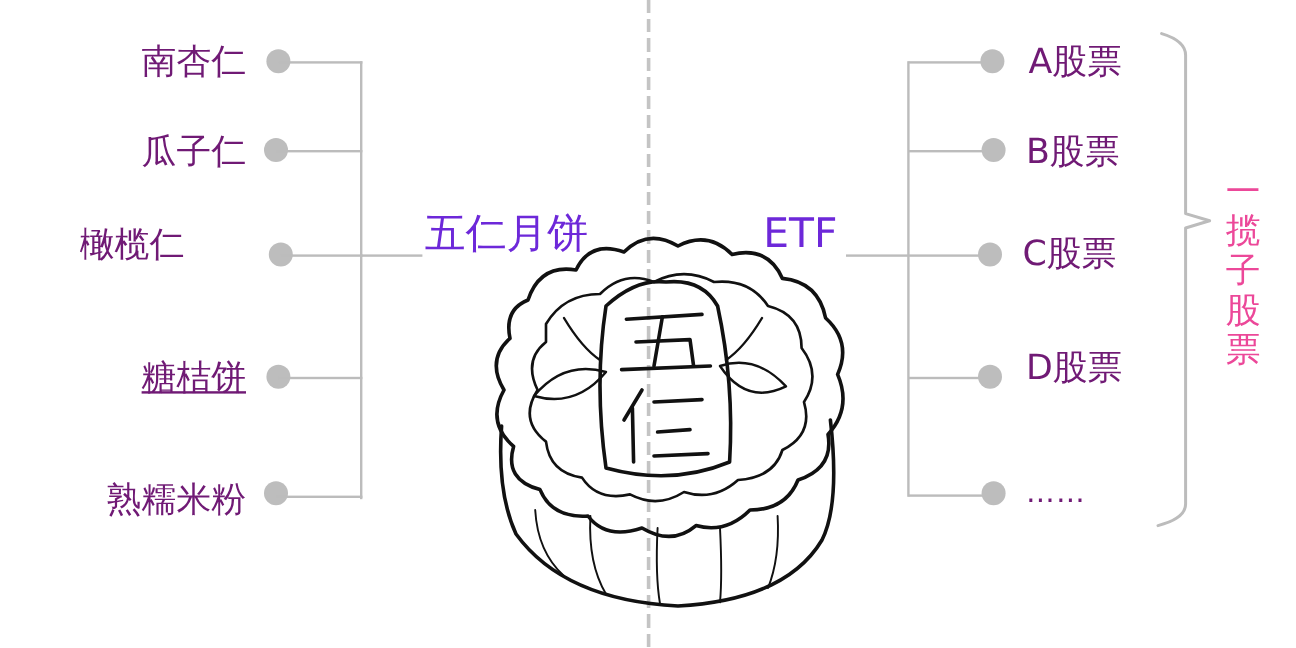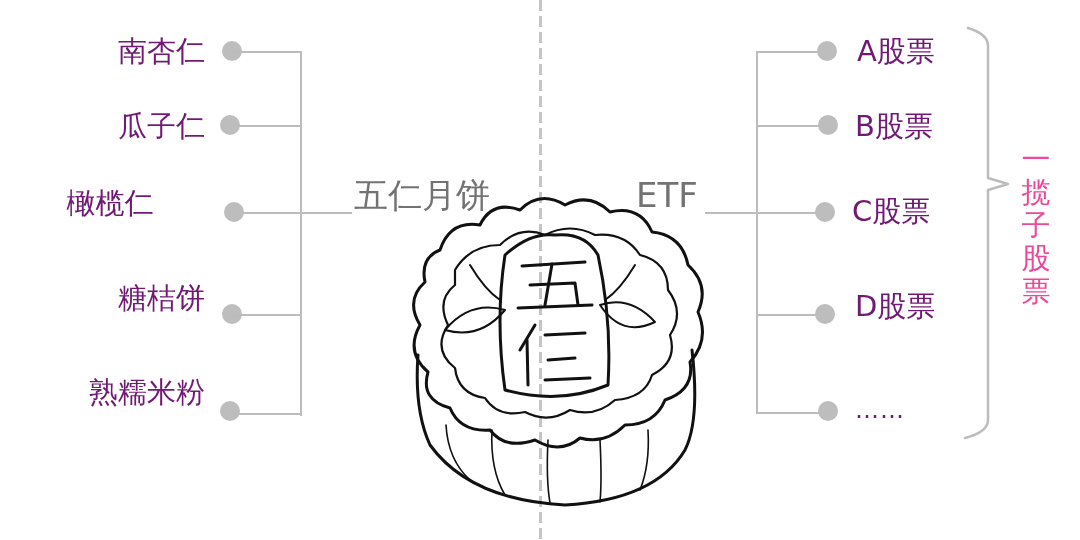--- a/index.html
+++ b/index.html
@@ -6,21 +6,21 @@
   body { width: 1080px; height: 540px; position: relative; overflow: hidden;
          font-family: "DejaVu Sans", "Liberation Sans", sans-serif; color: #111; }
   .label { position: absolute; font-size: 29px; line-height: 36px; white-space: nowrap; color: #701a75; }
   .left-label { text-align: right; width: 190px; left: 15px; }
   .right-label { left: 855px; }
   .dot { position: absolute; width: 20px; height: 20px; border-radius: 50%; background: #bdbdbd; }
   .hline { position: absolute; height: 2px; background: #bcbcbc; }
   .vline { position: absolute; width: 2px; background: #bcbcbc; }
   .dashed { position: absolute; left: 539px; top: 0; width: 3px; height: 540px;
             background: repeating-linear-gradient(to bottom, #c4c4c4 0 11px, transparent 11px 16px); }
-  .center-title { position: absolute; font-size: 34px; line-height: 40px; color: #737373; white-space: nowrap; }
+  .center-title { position: absolute; font-size: 34px; line-height: 40px; color: #6d28d9; white-space: nowrap; }
   .vertical-text { position: absolute; left: 1020px; top: 143px; width: 32px; font-size: 29px;
                    line-height: 33px; text-align: center; word-break: break-all; color: #ec4899; }
   svg { position: absolute; left: 0; top: 0; }
 </style>
 </head>
 <body>
 
 <div class="dashed"></div>
 
 <div>
@@ -36,26 +36,26 @@
     <span class="label left-label" style="top:108px;">瓜子仁</span>
     <div class="dot" style="left:220px; top:115px;"></div>
     <div class="hline" style="left:230px; top:125px; width:72px;"></div>
   </div>
   <div>
     <span class="label left-label" style="top:185px;text-align:center;">橄榄仁</span>
     <div class="dot" style="left:224px; top:202px;"></div>
     <div class="hline" style="left:234px; top:212px; width:68px;"></div>
   </div>
   <div>
-    <span class="label left-label" style="top:280px;">糖桔饼</span>
+    <span class="label left-label" style="top:296px;text-decoration:underline;">糖桔饼</span>
     <div class="dot" style="left:222px; top:304px;"></div>
     <div class="hline" style="left:232px; top:314px; width:70px;"></div>
   </div>
   <div>
-    <span class="label left-label" style="top:374px;">熟糯米粉</span>
+    <span class="label left-label" style="top:398px;">熟糯米粉</span>
     <div class="dot" style="left:220px; top:401px;"></div>
     <div class="hline" style="left:230px; top:413px; width:72px;"></div>
   </div>
 </div>
 
 <span class="center-title" style="left:354px; top:175px;">五仁月饼</span>
 <span class="center-title" style="left:636px; top:175px;">ETF</span>
 
 <svg width="1080" height="540" viewBox="0 0 1080 540">
   <g fill="none" stroke="#111" stroke-width="3" stroke-linecap="round" stroke-linejoin="round">

